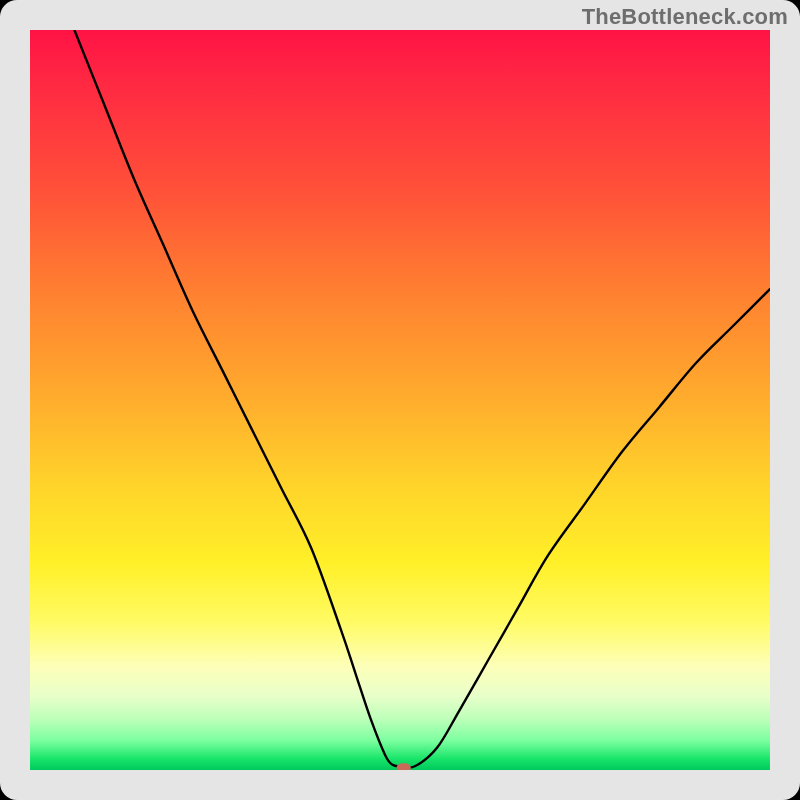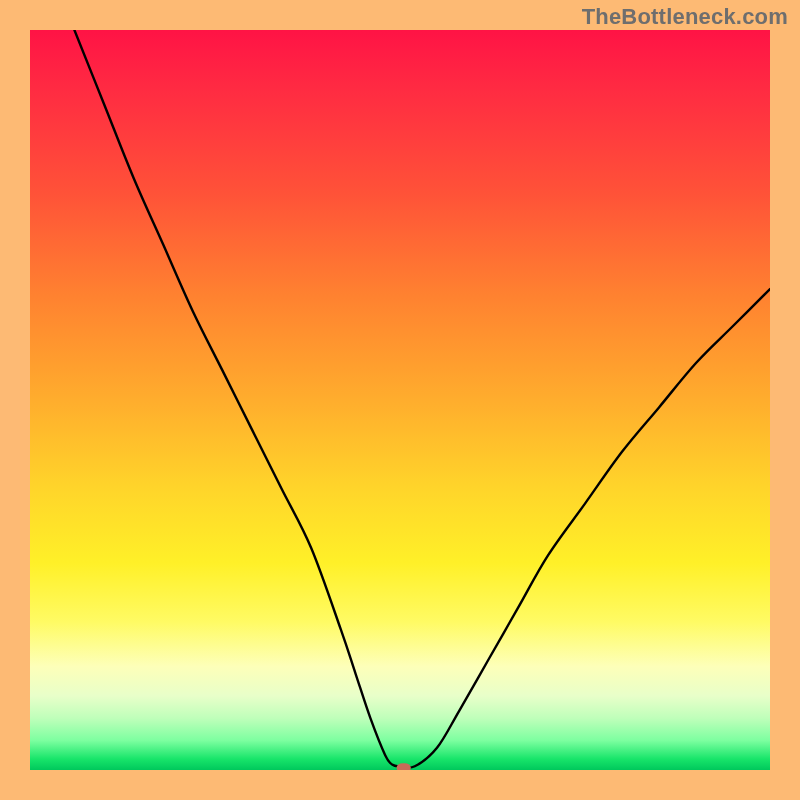--- a/index.html
+++ b/index.html
@@ -8,21 +8,22 @@
     width: 800px;
     height: 800px;
     overflow: hidden;
     background: #000;
     font-family: Arial, Helvetica, sans-serif;
   }
   .frame {
     position: relative;
     width: 800px;
     height: 800px;
-    background: #fdba74;
+    background: #e5e5e5;
+    border-radius: 17px;
   }
   .watermark {
     position: absolute;
     top: 4px;
     right: 12px;
     color: #6e6e6e;
     font-size: 22px;
     font-weight: 600;
     letter-spacing: 0.2px;
     z-index: 20;

